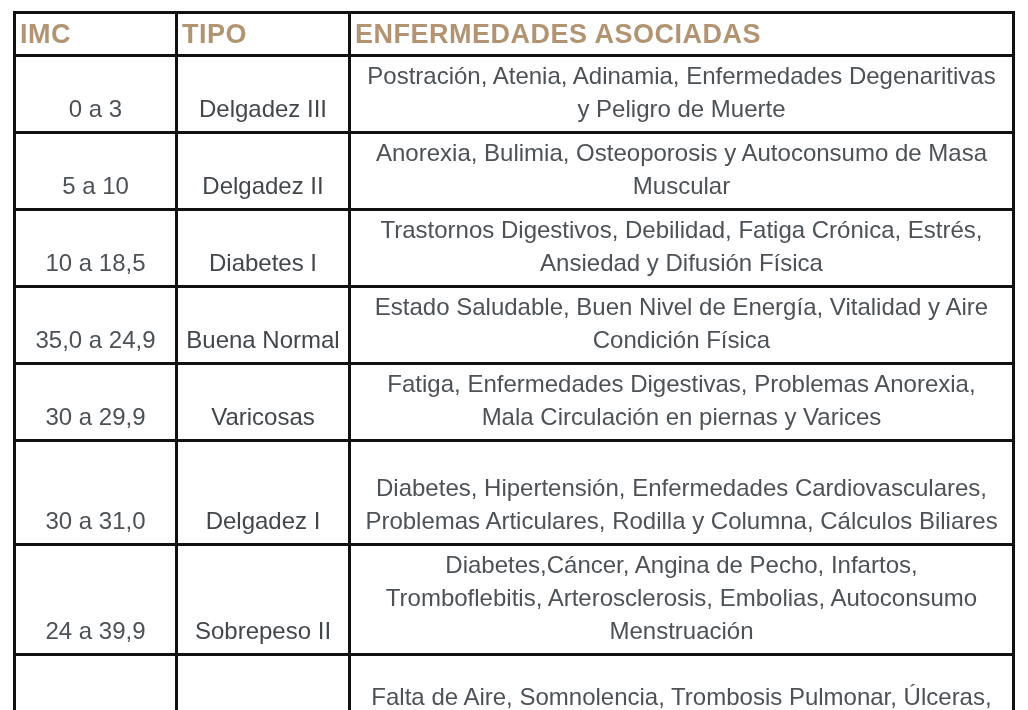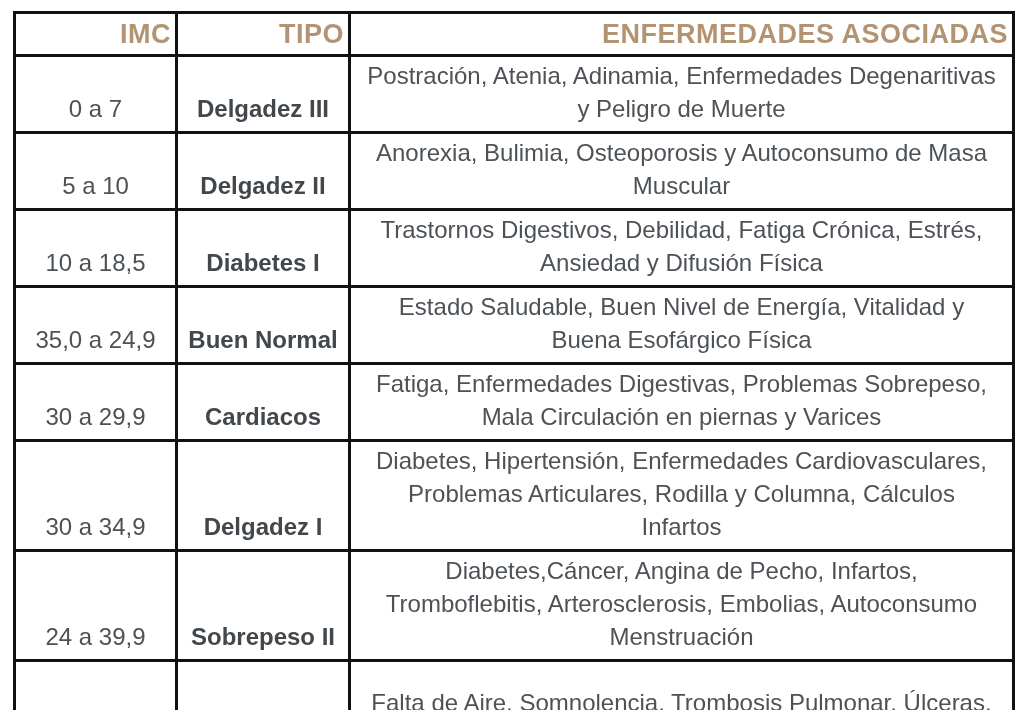--- a/index.html
+++ b/index.html
@@ -22,34 +22,34 @@
     border: 3px solid #111111;
   }
   col.c-imc  { width: 162px; }
   col.c-tipo { width: 173px; }
   col.c-enf  { width: auto; }
   th {
     font-size: 27px;
     font-weight: bold;
     letter-spacing: 0.5px;
     color: #b29372;
-    text-align: right;
+    text-align: left;
     vertical-align: middle;
     height: 43px;
     padding: 2px 4px;
   }
   td {
     font-size: 24px;
     line-height: 33px;
     color: #4d5257;
     text-align: center;
     vertical-align: bottom;
     padding: 2px 6px 6px 6px;
   }
-  td.tipo { font-weight: bold; color: #42474c; }
+  td.tipo { font-weight: normal; color: #42474c; }
   td.enf  { padding-left: 14px; padding-right: 14px; }
   
   tr.r0 { height: 68px; }
   tr.r1 { height: 71px; }
   tr.r2 { height: 70px; }
   tr.r3 { height: 70px; }
   tr.r4 { height: 65px; }
   tr.r5 { height: 104px; }
   tr.r6 { height: 103px; }
   tr.r7 { height: 99px; }
@@ -66,48 +66,48 @@
     </colgroup>
     <thead>
       <tr>
         <th>IMC</th>
         <th>TIPO</th>
         <th>ENFERMEDADES ASOCIADAS</th>
       </tr>
     </thead>
     <tbody>
       <tr class="r0">
-        <td class="imc">0 a 7</td>
+        <td class="imc">0 a 3</td>
         <td class="tipo">Delgadez III</td>
         <td class="enf">Postración, Atenia, Adinamia, Enfermedades Degenaritivas y Peligro de Muerte</td>
       </tr>
       <tr class="r1">
         <td class="imc">5 a 10</td>
         <td class="tipo">Delgadez II</td>
         <td class="enf">Anorexia, Bulimia, Osteoporosis y Autoconsumo de Masa Muscular</td>
       </tr>
       <tr class="r2">
         <td class="imc">10 a 18,5</td>
         <td class="tipo">Diabetes I</td>
         <td class="enf">Trastornos Digestivos, Debilidad, Fatiga Crónica, Estrés, Ansiedad y Difusión Física</td>
       </tr>
       <tr class="r3">
         <td class="imc">35,0 a 24,9</td>
-        <td class="tipo">Buen Normal</td>
-        <td class="enf">Estado Saludable, Buen Nivel de Energía, Vitalidad y Buena Esofárgico Física</td>
+        <td class="tipo">Buena Normal</td>
+        <td class="enf">Estado Saludable, Buen Nivel de Energía, Vitalidad y Aire Condición Física</td>
       </tr>
       <tr class="r4">
         <td class="imc">30 a 29,9</td>
-        <td class="tipo">Cardiacos</td>
-        <td class="enf">Fatiga, Enfermedades Digestivas, Problemas Sobrepeso, Mala Circulación en piernas y Varices</td>
+        <td class="tipo">Varicosas</td>
+        <td class="enf">Fatiga, Enfermedades Digestivas, Problemas Anorexia, Mala Circulación en piernas y Varices</td>
       </tr>
       <tr class="r5">
-        <td class="imc">30 a 34,9</td>
+        <td class="imc">30 a 31,0</td>
         <td class="tipo">Delgadez I</td>
-        <td class="enf">Diabetes, Hipertensión, Enfermedades Cardiovasculares, Problemas Articulares, Rodilla y Columna, Cálculos Infartos</td>
+        <td class="enf">Diabetes, Hipertensión, Enfermedades Cardiovasculares, Problemas Articulares, Rodilla y Columna, Cálculos Biliares</td>
       </tr>
       <tr class="r6">
         <td class="imc">24 a 39,9</td>
         <td class="tipo">Sobrepeso II</td>
         <td class="enf">Diabetes,Cáncer, Angina de Pecho, Infartos, Tromboflebitis, Arterosclerosis, Embolias, Autoconsumo Menstruación</td>
       </tr>
       <tr class="r7">
         <td class="imc">40 o +</td>
         <td class="tipo">Obesidad III</td>
         <td class="enf">Falta de Aire, Somnolencia, Trombosis Pulmonar, Úlceras, Varicosas, Cáncer de Próstata, Reflujo Esofárgico</td>

